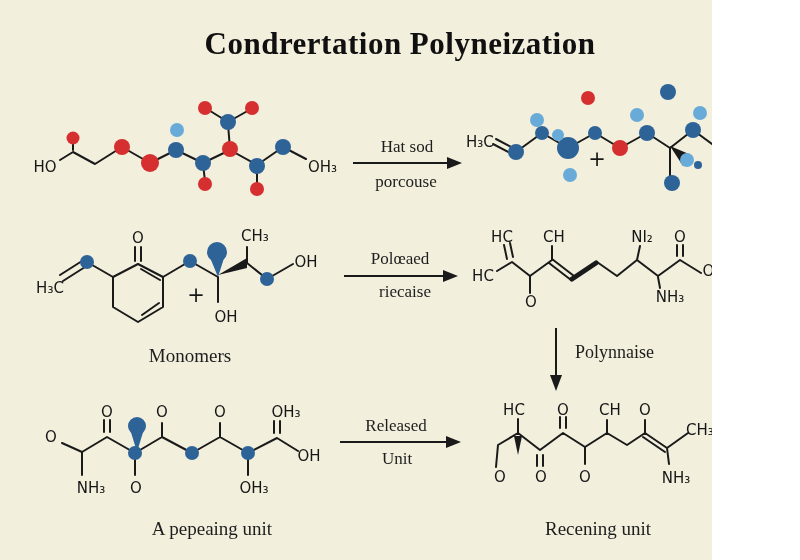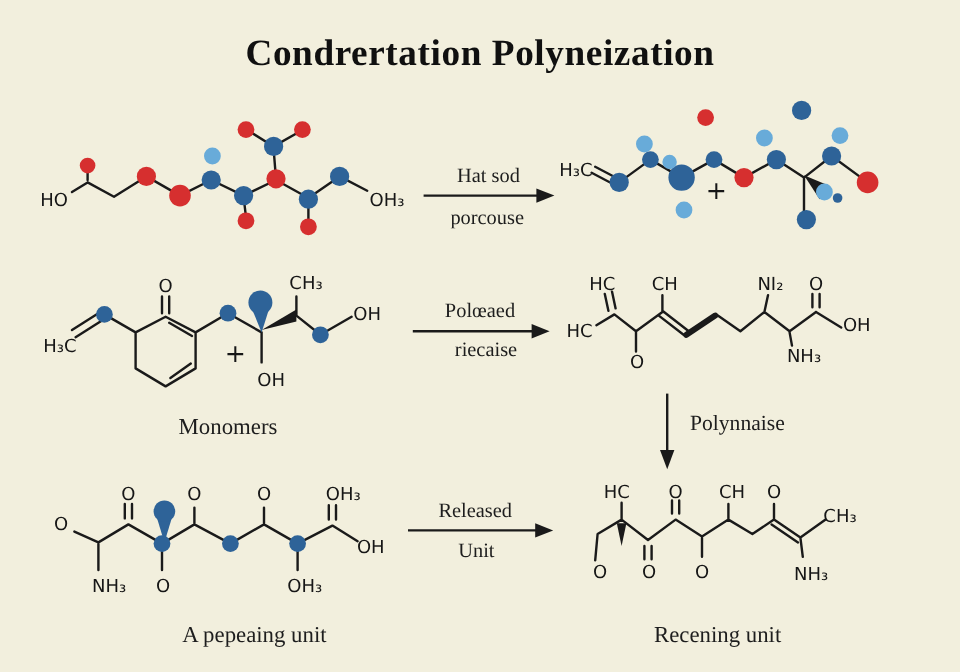--- a/index.html
+++ b/index.html
@@ -1,16 +1,16 @@
 <!DOCTYPE html>
 <html><head>
 <meta charset="utf-8">
 <style>
   html,body{margin:0;padding:0;}
-  .canvas{position:relative;width:800px;height:560px;background:#f2efdd;overflow:hidden;text-align:right;}
+  .canvas{position:relative;width:712px;height:560px;background:#f2efdd;overflow:hidden;text-align:right;}
   svg{position:absolute;left:0;top:0;}
   .bond{stroke:#1a1a1a;stroke-width:2;fill:none;stroke-linecap:round;stroke-linejoin:round;}
   .bwedge{stroke:#1a1a1a;stroke-width:5;fill:none;stroke-linecap:round;}
   .wedge{fill:#1a1a1a;stroke:none;}
   .arrow-line{stroke:#1a1a1a;stroke-width:2;fill:none;}
   .arrow-head{fill:#1a1a1a;stroke:none;}
   .chem{font-family:"DejaVu Sans",sans-serif;font-size:15px;fill:#161616;}
   .plus{font-family:"DejaVu Sans",sans-serif;font-size:21px;fill:#161616;}
   .title{font-family:"Liberation Serif",serif;font-size:31px;font-weight:bold;fill:#101010;letter-spacing:0.5px;}
   .caption{font-family:"Liberation Serif",serif;font-size:19px;fill:#1d1d1d;}

